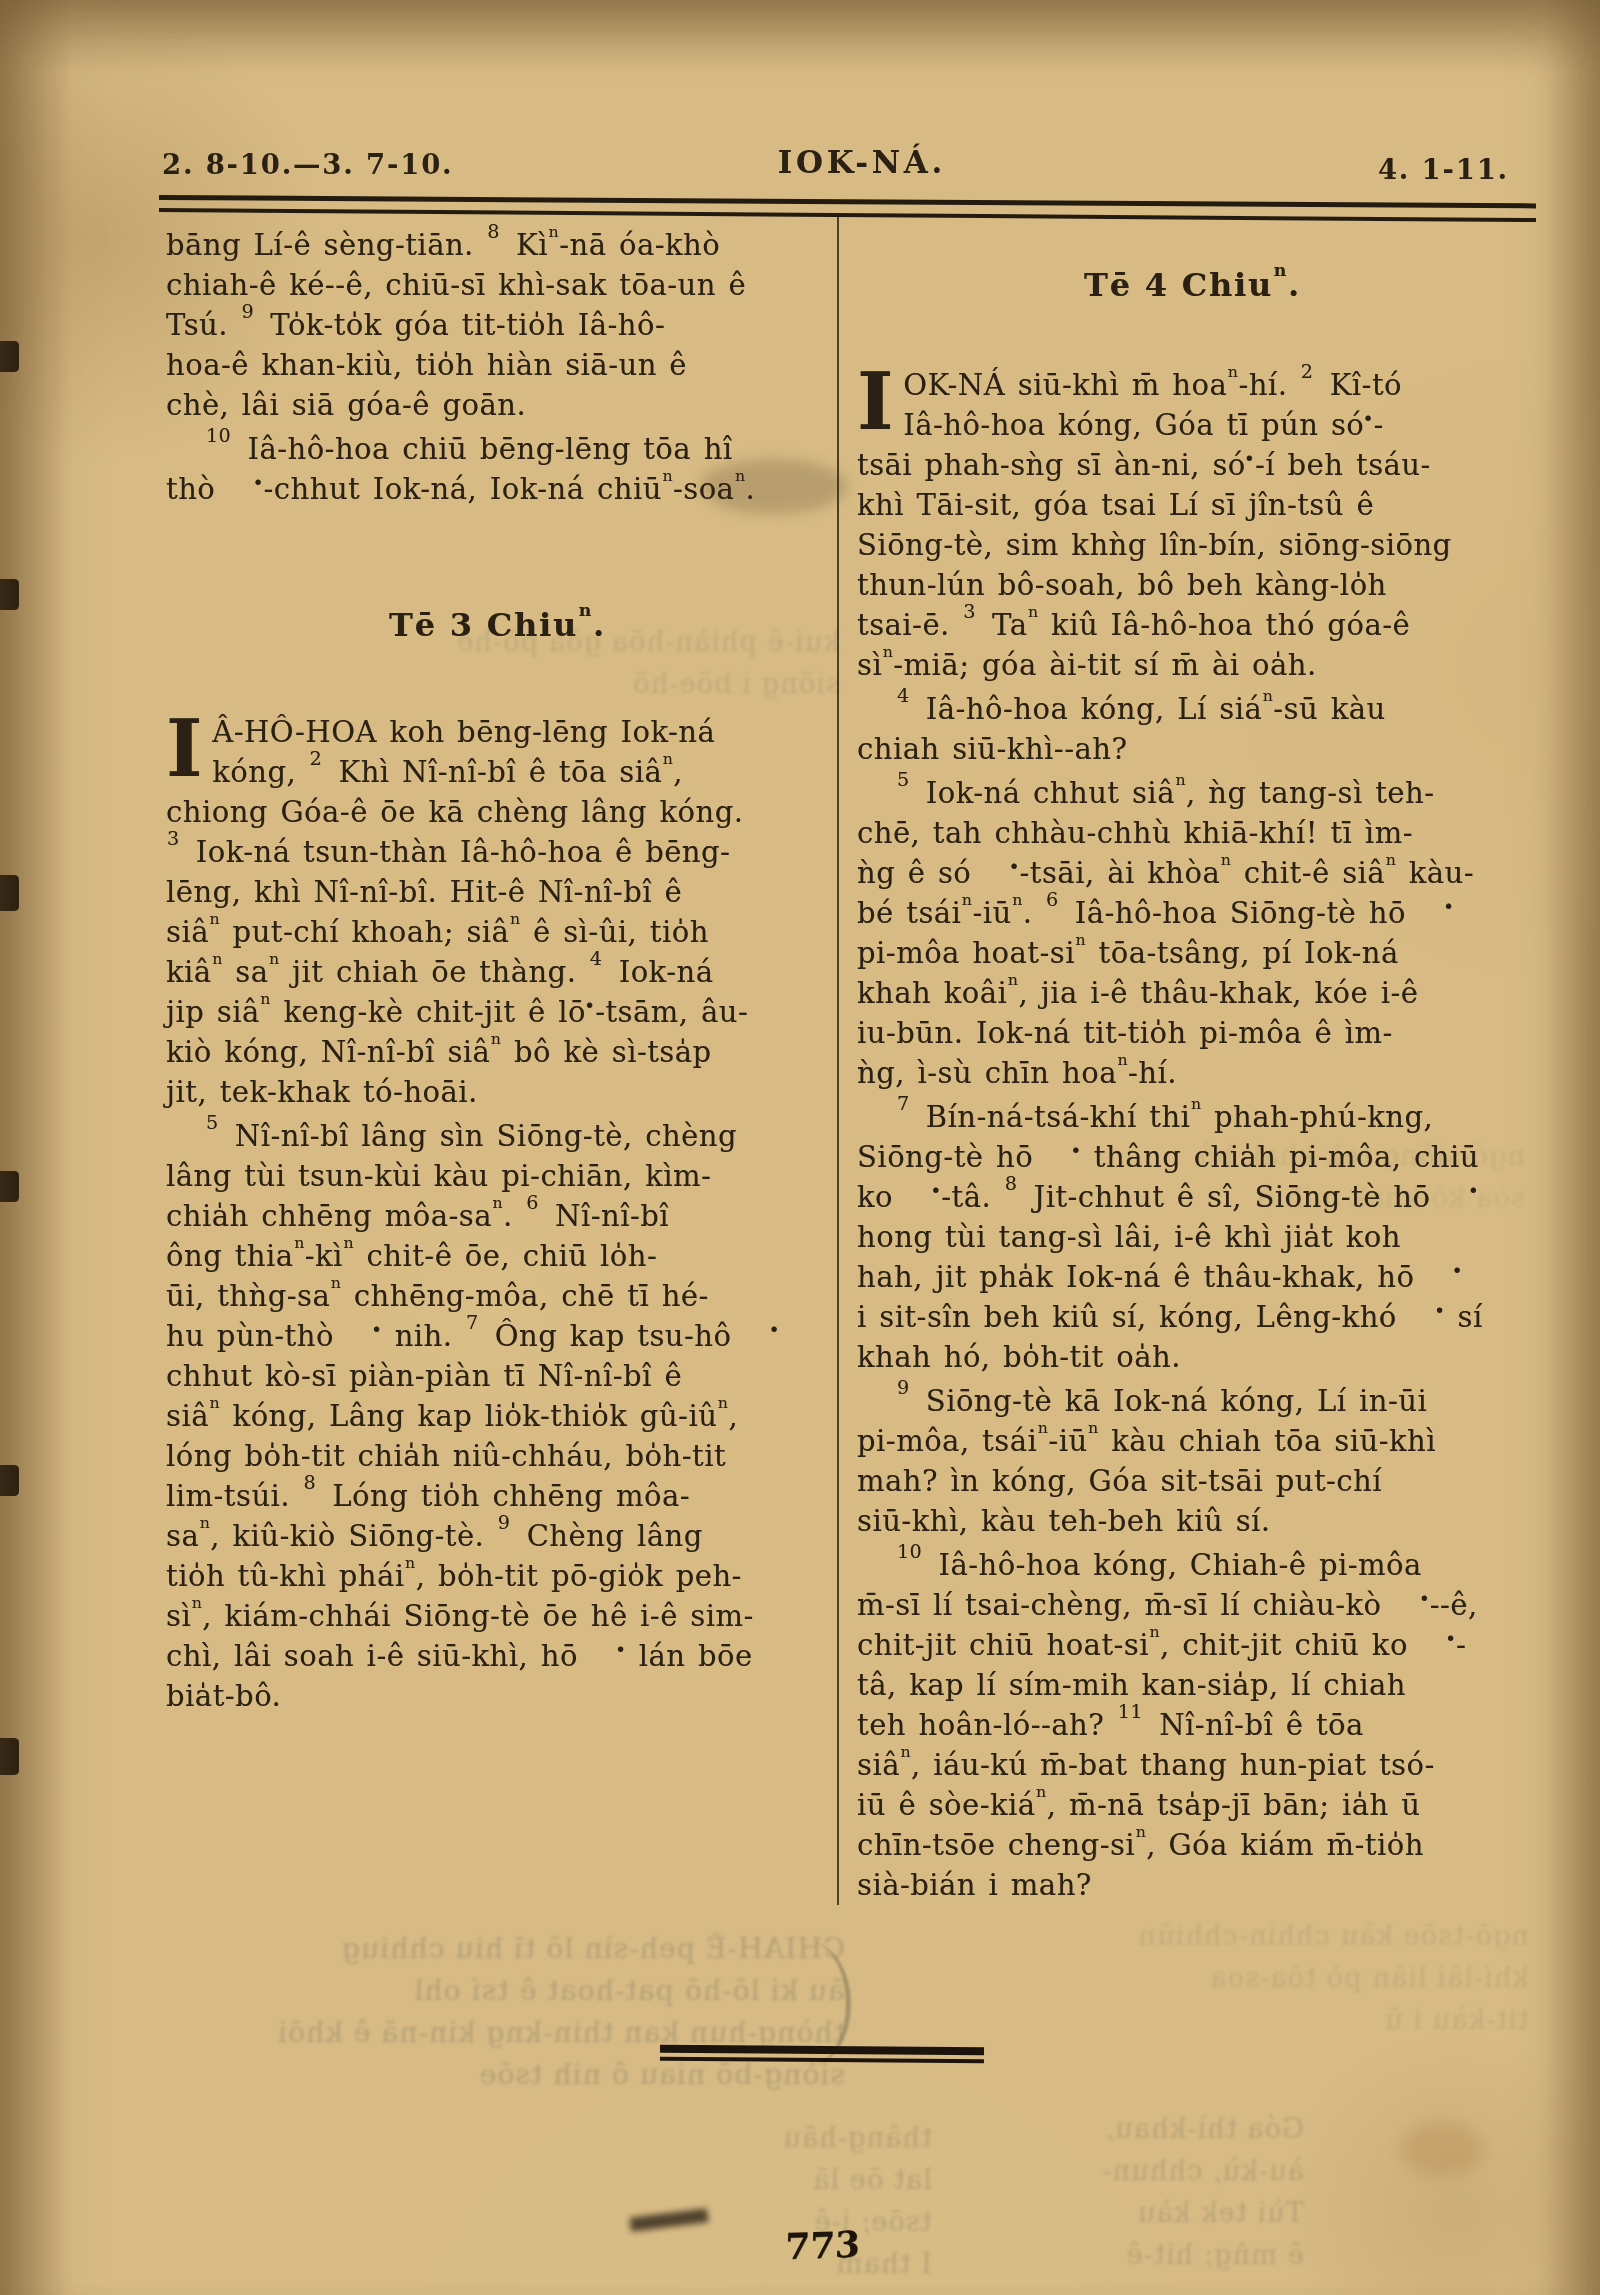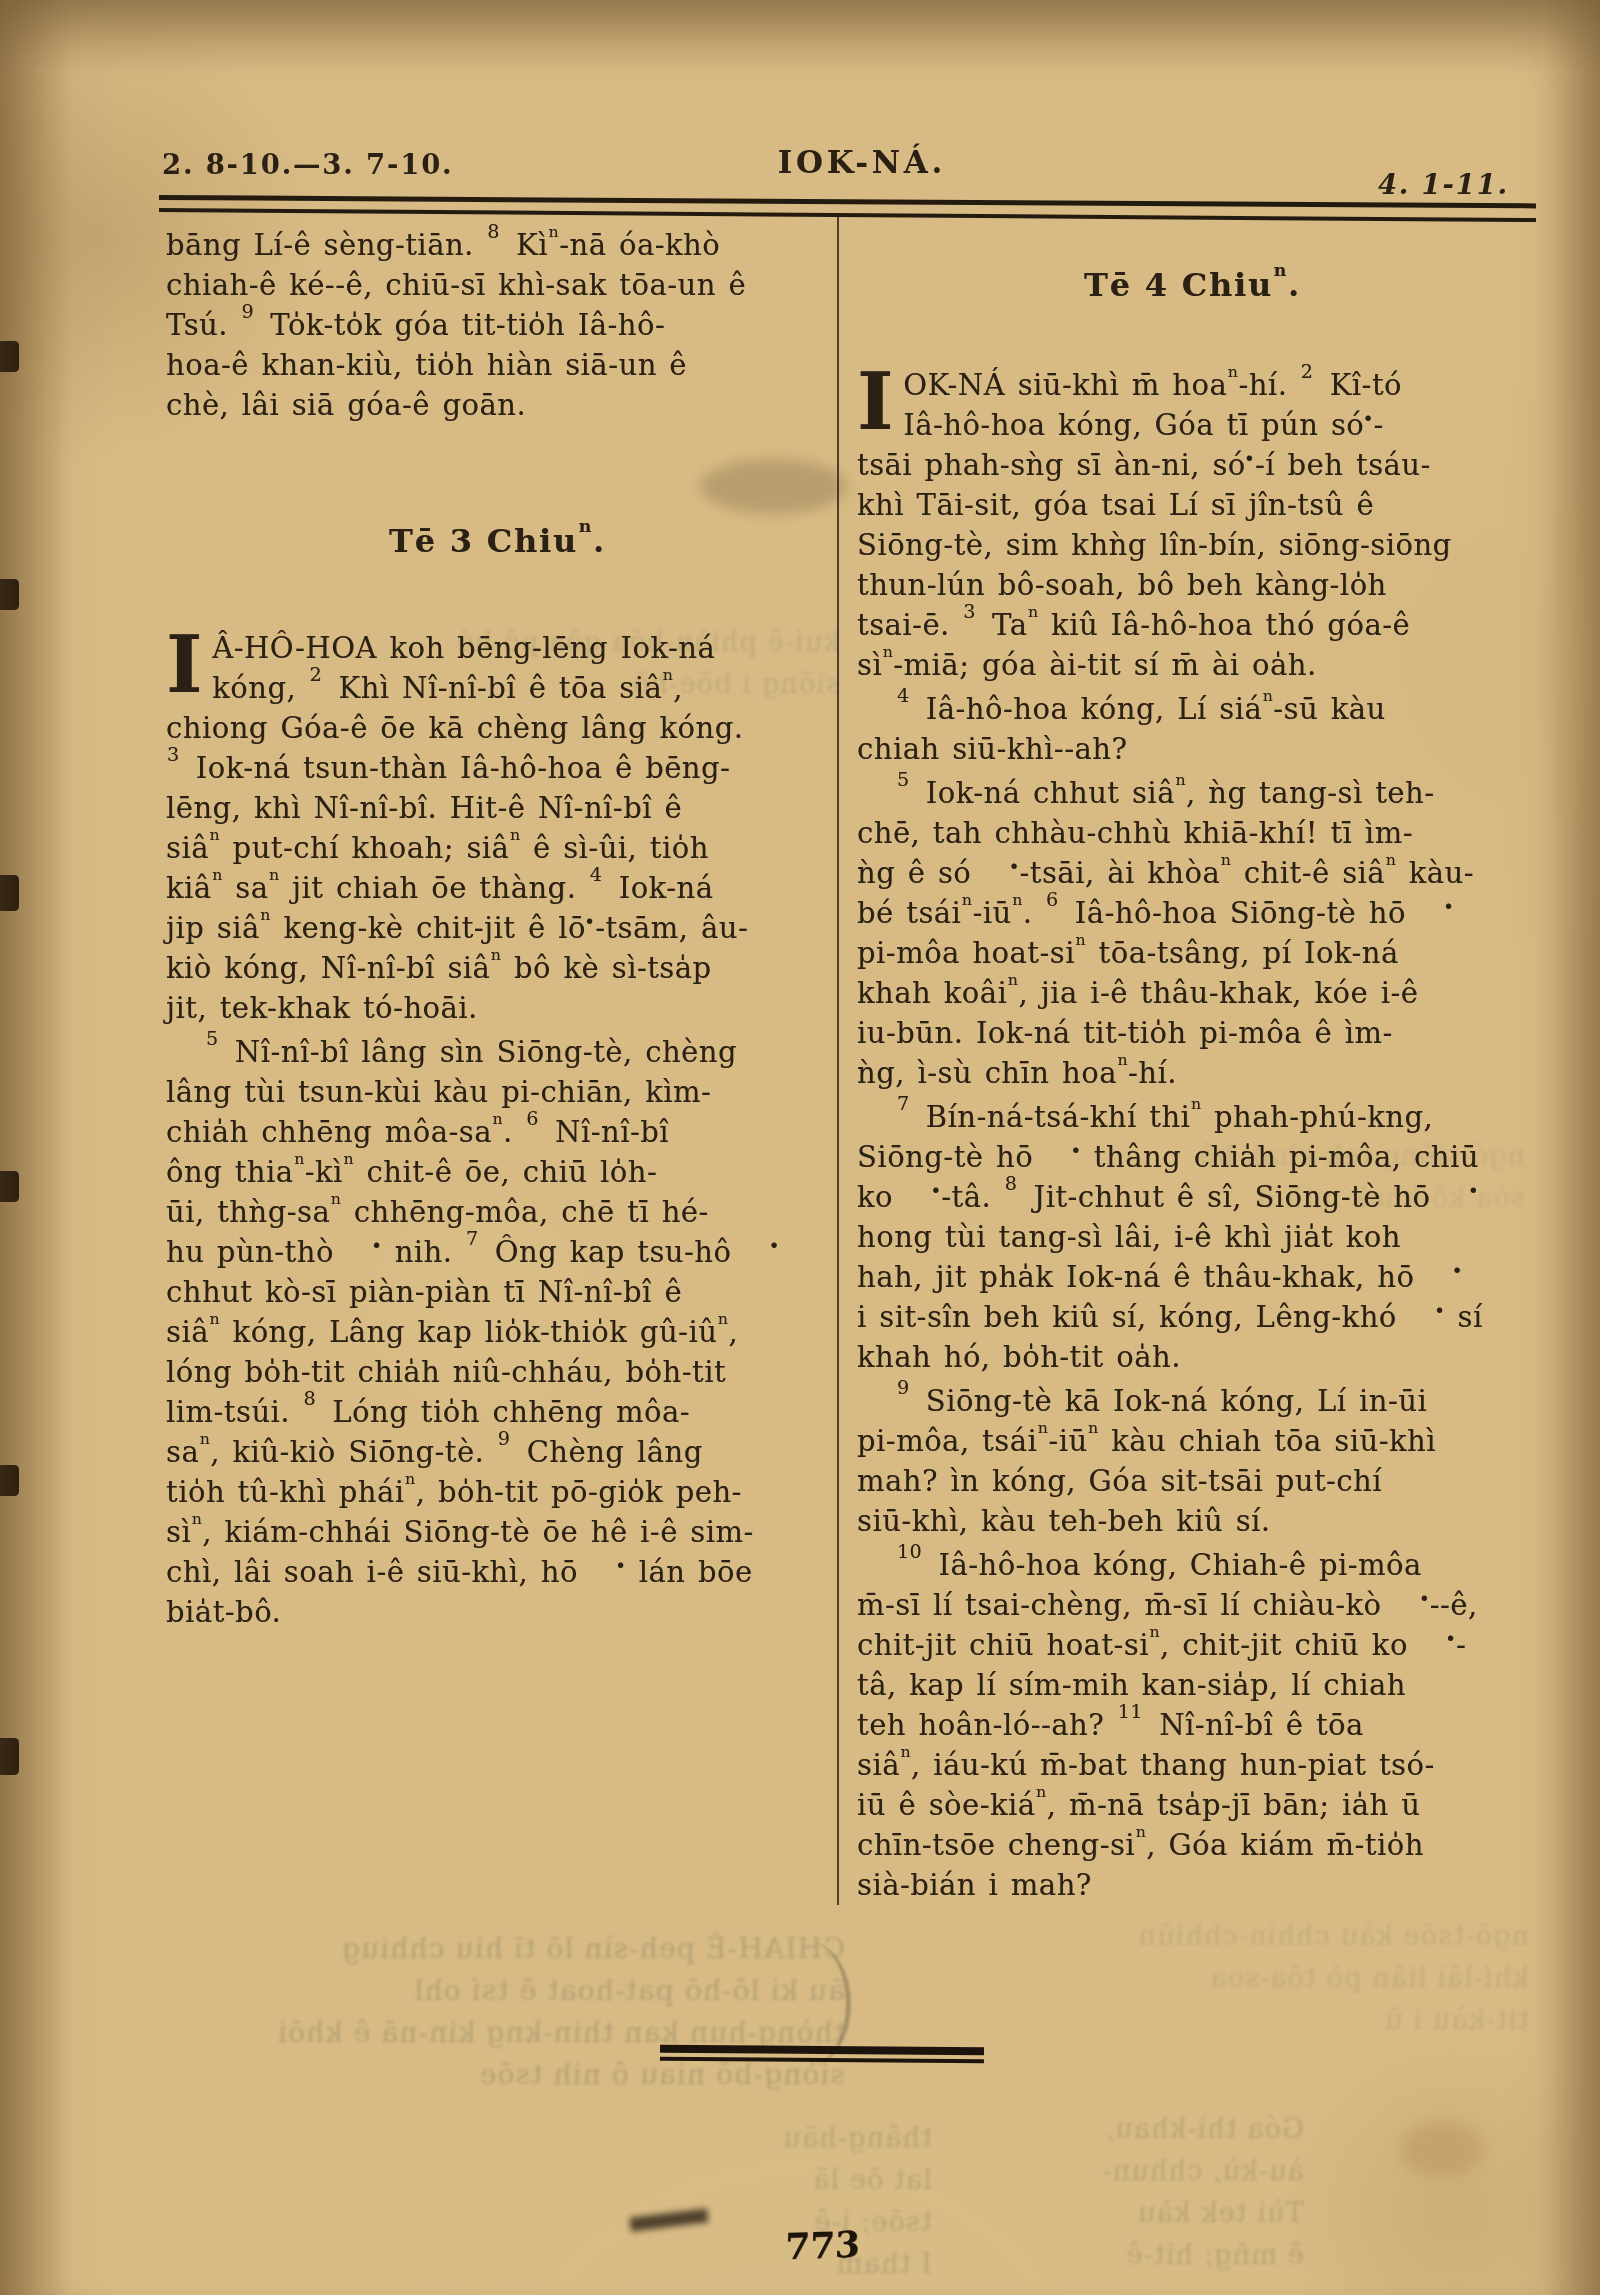--- a/index.html
+++ b/index.html
@@ -24,21 +24,21 @@
     box-shadow:
       inset 32px 0 73px rgba(105,78,42,.30),
       inset -25px 0 64px rgba(105,78,42,.28),
       inset 0 20.7px 60px rgba(105,78,42,.22),
       inset 0 -25px 69px rgba(112,86,48,.20);
   }
 
   
   .h-left{position:absolute;left:162px;top:148px;font-size:27.5px;font-weight:bold;letter-spacing:1.8px;z-index:3;}
   .h-center{position:absolute;left:643px;width:303px;top:144px;text-align:right;font-size:31px;font-weight:bold;letter-spacing:3.7px;z-index:3;}
-  .h-right{position:absolute;right:91px;top:168px;font-size:27.5px;font-weight:bold;letter-spacing:1.8px;z-index:3;font-style:italic;}
+  .h-right{position:absolute;right:91px;top:153px;font-size:27.5px;font-weight:bold;letter-spacing:1.8px;z-index:3;}
   .rule{position:absolute;left:159px;width:1377px;background:#241b10;z-index:3;transform-origin:left center;}
   .rule-a{top:195px;height:4.6px;transform:rotate(0.35deg);}
   .rule-b{top:208px;height:4.1px;transform:rotate(0.42deg);}
 
   
   .col{position:absolute;z-index:2;}
   .col-left{left:162px;top:221px;width:671px;}
   .col-right{left:853px;top:221px;width:679px;}
   .divider{position:absolute;left:837px;top:216px;width:2.3px;height:1689px;background:rgba(38,28,16,.78);z-index:2;}
 
@@ -136,20 +136,22 @@
 khí-lâi liān pò tōa-soa
 tit-kàu i ū</div>
   <div class="curve-mark"></div>
 
   <div class="col col-left" id="col-left">
       <p class="body plain">bāng Lí-ê sèng-tiān. <sup class="v">8</sup> Kì<sup class="sn">n</sup>-nā óa-khò
 chiah-ê ké--ê, chiū-sī khì-sak tōa-un ê
 Tsú. <sup class="v">9</sup> To̍k-to̍k góa tit-tio̍h Iâ-hô-
 hoa-ê khan-kiù, tio̍h hiàn siā-un ê
 chè, lâi siā góa-ê goān.</p>
+      <p class="body indent"><sup class="v">10</sup> Iâ-hô-hoa chiū bēng-lēng tōa hî
+thò<span class="ou">·</span>-chhut Iok-ná, Iok-ná chiū<sup class="sn">n</sup>-soa<sup class="sn">n</sup>.</p>
       <h3 class="chapter">Tē 3 Chiu<sup class="sn">n</sup>.</h3>
       <p class="body dropcap"><span class="dc">I</span>Â-HÔ-HOA koh bēng-lēng Iok-ná
 kóng, <sup class="v">2</sup> Khì Nî-nî-bî ê tōa siâ<sup class="sn">n</sup>,
 chiong Góa-ê ōe kā chèng lâng kóng.
 <sup class="v">3</sup> Iok-ná tsun-thàn Iâ-hô-hoa ê bēng-
 lēng, khì Nî-nî-bî. Hit-ê Nî-nî-bî ê
 siâ<sup class="sn">n</sup> put-chí khoah; siâ<sup class="sn">n</sup> ê sì-ûi, tio̍h
 kiâ<sup class="sn">n</sup> sa<sup class="sn">n</sup> jit chiah ōe thàng. <sup class="v">4</sup> Iok-ná
 jip siâ<sup class="sn">n</sup> keng-kè chit-jit ê lō<span class="ou">·</span>-tsām, âu-
 kiò kóng, Nî-nî-bî siâ<sup class="sn">n</sup> bô kè sì-tsa̍p

